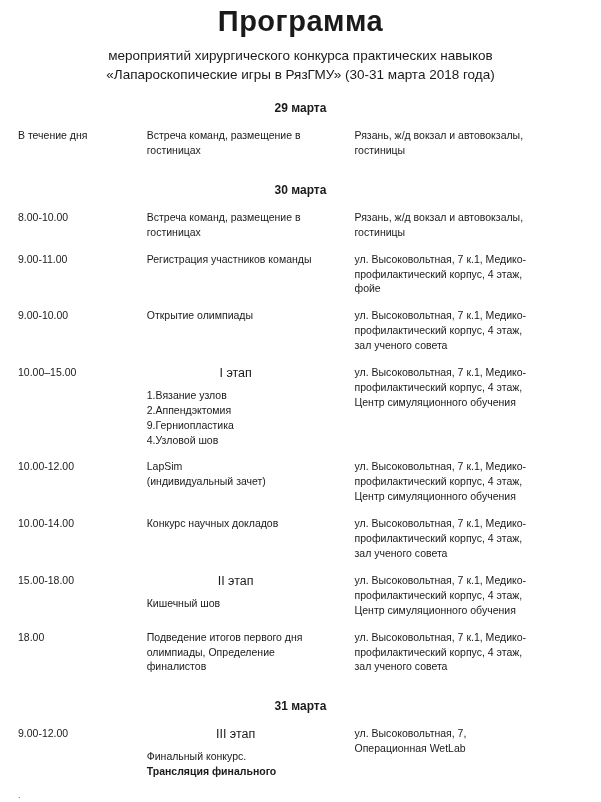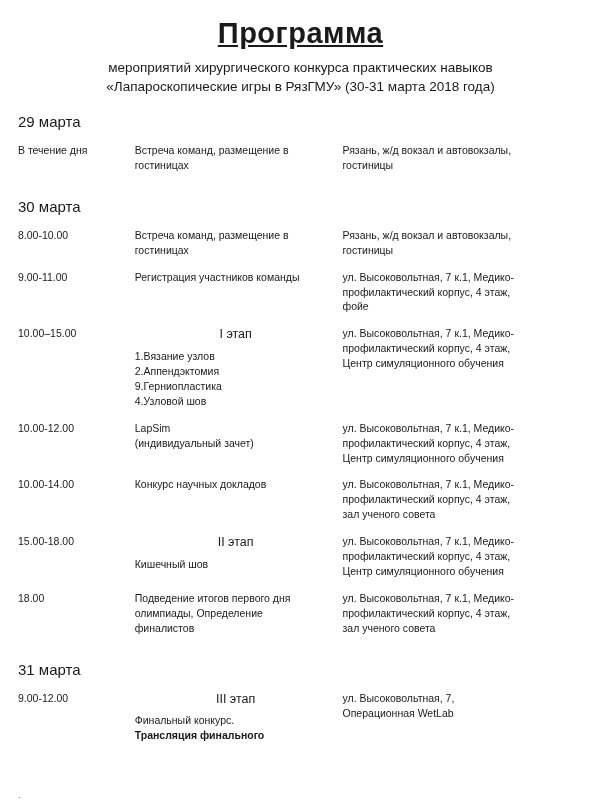--- a/index.html
+++ b/index.html
@@ -20,35 +20,34 @@
     height: 802px;
     box-sizing: border-box;
     padding: 6px 18px 0 18px;
     position: relative;
   }
   .title {
     text-align: center;
     font-size: 29px;
     font-weight: bold;
     letter-spacing: 0.5px;
-    margin: 12px 0 8px 0;
+    margin: 0 0 8px 0;
     line-height: 1.1;
-    text-decoration: underline;
   }
   .subtitle {
     text-align: center;
     font-size: 13.5px;
     line-height: 1.45;
     margin: 4px auto;
     width: 470px;
   }
   .day-heading {
-    text-align: left;
-    font-size: 15px;
-    font-weight: normal;
+    text-align: center;
+    font-size: 12px;
+    font-weight: bold;
     margin: 16px 0 10px 0;
   }
   table.schedule {
     width: 100%;
     border-collapse: collapse;
     table-layout: fixed;
   }
   table.schedule td {
     vertical-align: top;
     font-size: 10.5px;
@@ -71,20 +70,21 @@
     text-align: center;
     font-weight: normal;
     font-size: 12.5px;
     margin-bottom: 5px;
   }
   .bold-block {
     font-weight: bold;
   }
   .evt-line {
     display: block;
+    margin-left: 12px;
   }
   .bottom-mark {
     position: absolute;
     left: 18px;
     bottom: 2px;
     font-size: 9px;
     color: #555;
   }
 </style>
 </head>
@@ -135,20 +135,31 @@
             <td class="col-event">
               <span class="evt-line">Регистрация участников команды</span>
             </td>
             <td class="col-place">
               <span class="evt-line">ул. Высоковольтная, 7 к.1, Медико-</span>
               <span class="evt-line">профилактический корпус, 4 этаж,</span>
               <span class="evt-line">фойе</span>
             </td>
           </tr>
           <tr>
+            <td class="col-time">9.00-10.00</td>
+            <td class="col-event">
+              <span class="evt-line">Открытие олимпиады</span>
+            </td>
+            <td class="col-place">
+              <span class="evt-line">ул. Высоковольтная, 7 к.1, Медико-</span>
+              <span class="evt-line">профилактический корпус, 4 этаж,</span>
+              <span class="evt-line">зал ученого совета</span>
+            </td>
+          </tr>
+          <tr>
             <td class="col-time">10.00–15.00</td>
             <td class="col-event">
               <span class="stage-label">I этап</span>
               <span class="evt-line">1.Вязание узлов</span>
               <span class="evt-line">2.Аппендэктомия</span>
               <span class="evt-line">9.Герниопластика</span>
               <span class="evt-line">4.Узловой шов</span>
             </td>
             <td class="col-place">
               <span class="evt-line">ул. Высоковольтная, 7 к.1, Медико-</span>

